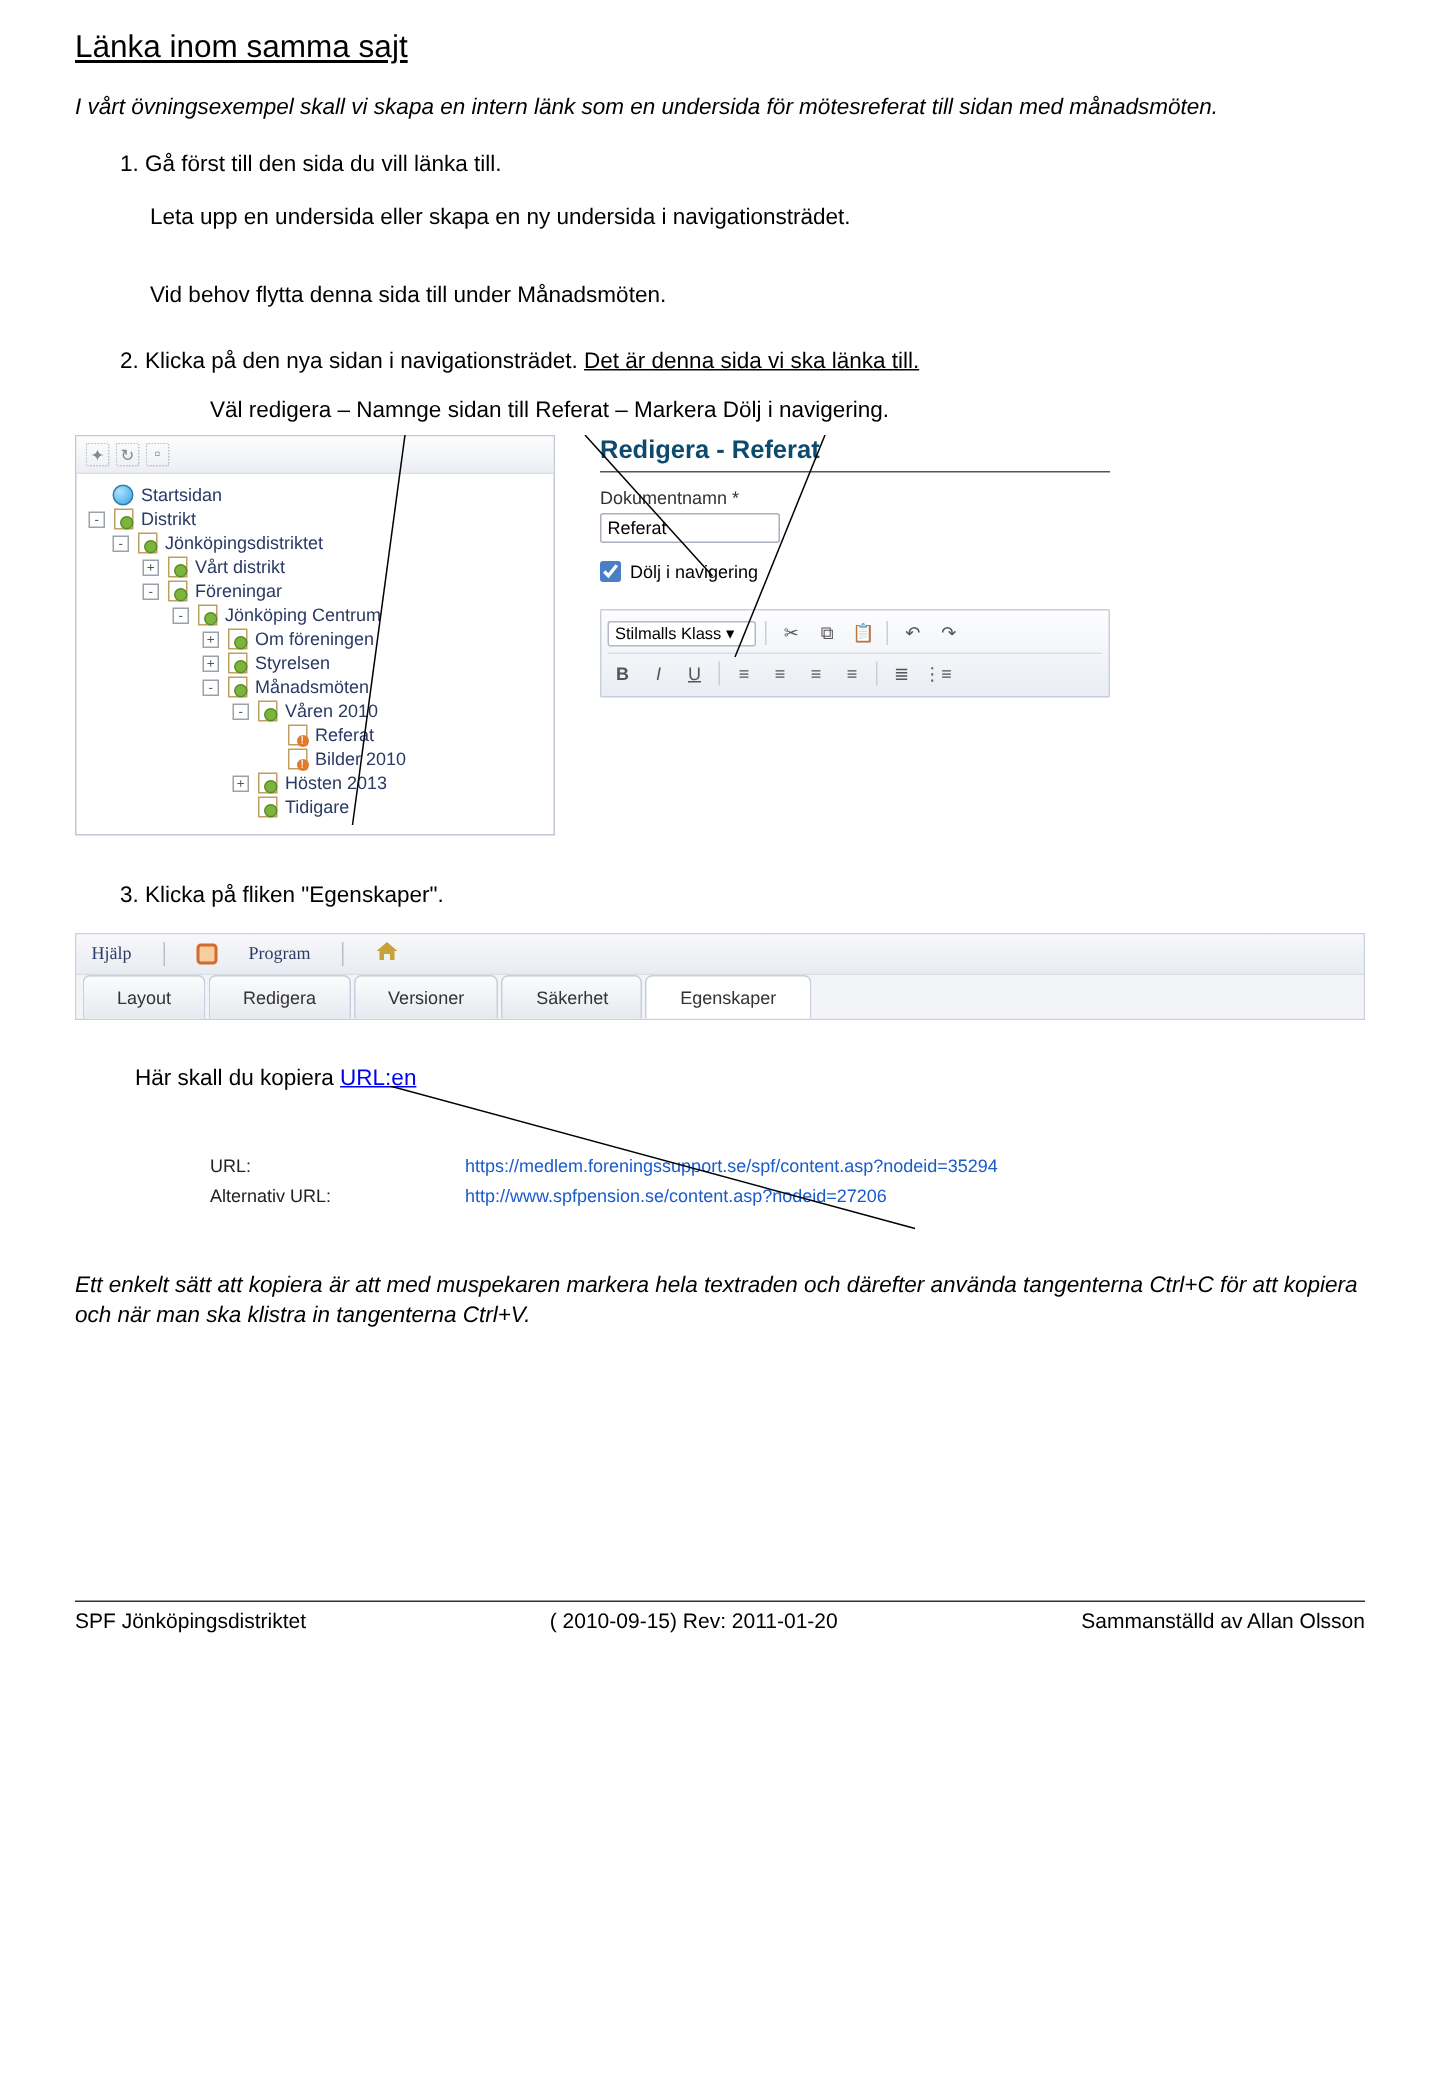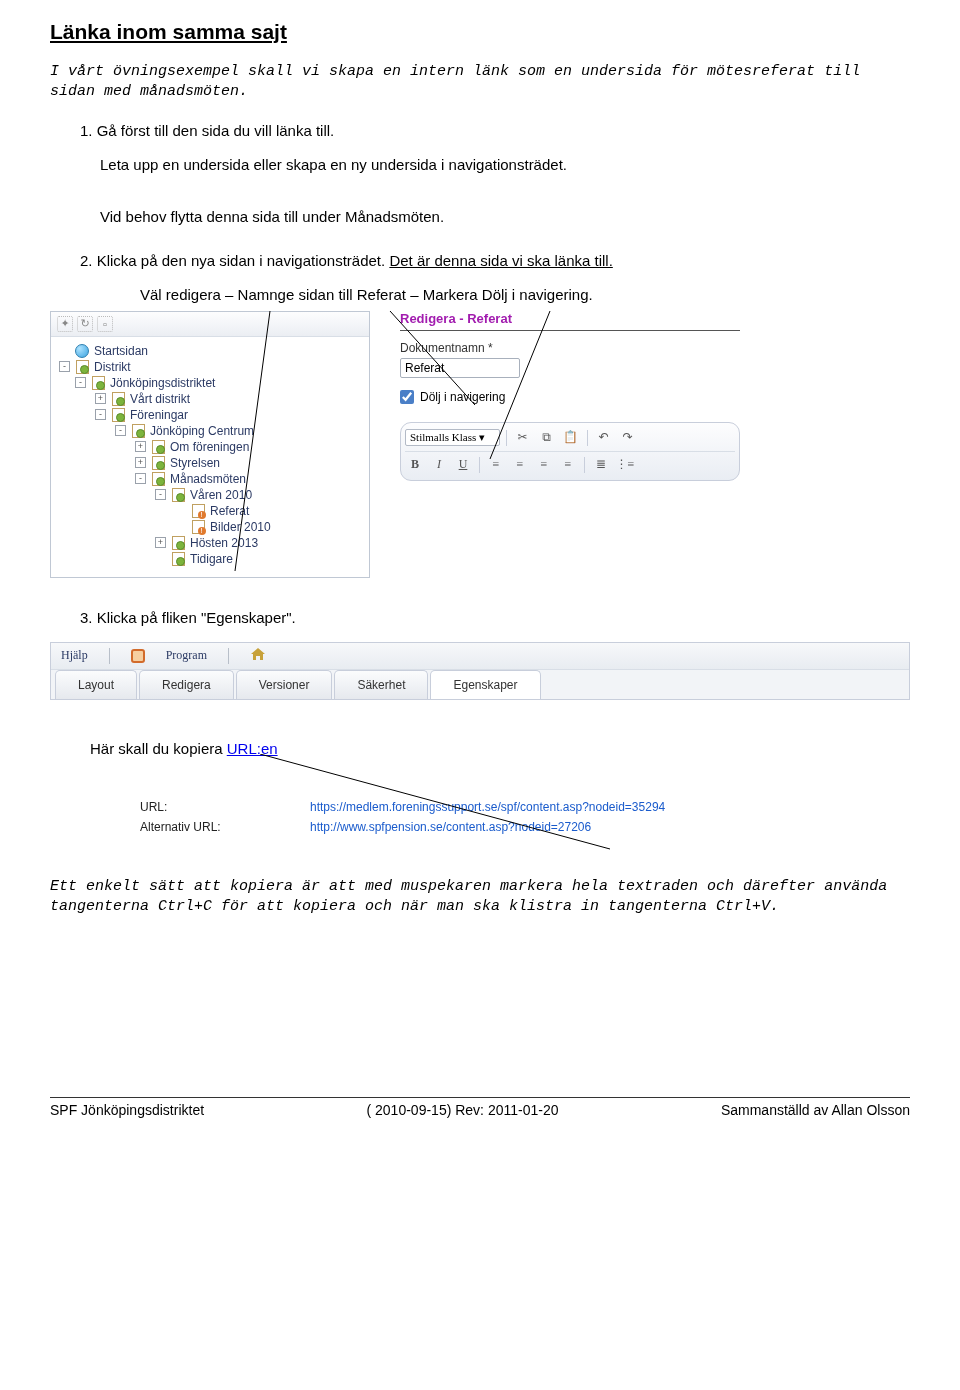--- a/index.html
+++ b/index.html
@@ -5,22 +5,22 @@
   * { box-sizing: border-box; margin: 0; padding: 0; }
   body {
     font-family: Arial, Helvetica, sans-serif;
     font-size: 15px;
     color: #000;
     background: #fff;
     width: 960px;
     padding: 20px 50px 10px 50px;
     position: relative;
   }
-  h1 { font-size: 21px; font-weight: bold; text-decoration: underline; margin-bottom: 18px; }
-  .intro { font-style: italic; margin-bottom: 18px; line-height: 1.35; font-family: Liberation Mono, monospace; }
+  h1 { font-size: 21px; font-weight: normal; text-decoration: underline; margin-bottom: 18px; }
+  .intro { font-style: italic; margin-bottom: 18px; line-height: 1.35; }
   .step { margin-bottom: 14px; line-height: 1.35; padding-left: 30px; }
   .step-sub { padding-left: 30px; margin-bottom: 18px; line-height: 1.35; }
   .step-indent { padding-left: 90px; margin-top: 6px; margin-bottom: 8px; }
   .screenshot-row { display: flex; gap: 30px; align-items: flex-start; margin: 6px 0 30px 0; }
   .tree-panel { width: 320px; border: 1px solid #c0c8d4; background: #fff; font-size: 12px; }
   .tree-toolbar { display: flex; align-items: center; gap: 4px; padding: 4px 6px; border-bottom: 1px solid #d8dee6; background: linear-gradient(#fdfdfe,#ebeef3); }
   .tb-icon { width: 16px; height: 16px; display: inline-flex; align-items: center; justify-content: center; font-size: 11px; color: #888; border: 1px dotted #bbb; border-radius: 2px; }
   .tree { padding: 6px 4px 10px 4px; color: #3b3f46; }
   .tree-node { display: flex; align-items: center; gap: 4px; padding: 1px 0; white-space: nowrap; }
   .twisty { width: 11px; height: 11px; border: 1px solid #9aa1ab; font-size: 9px; line-height: 9px; text-align: center; color: #555; background: #fff; flex-shrink: 0; }
@@ -28,27 +28,27 @@
   .node-icon { width: 16px; height: 14px; display: inline-flex; align-items: center; justify-content: center; flex-shrink: 0; }
   .globe { width:14px;height:14px;border-radius:50%;background: radial-gradient(circle at 30% 30%, #aee3ff, #3aa3e0);border:1px solid #2e7fb0;}
   .page-icon { width:13px;height:14px;background:#fff;border:1px solid #c0a060;position:relative;}
   .page-icon.pub::after{content:"";position:absolute;right:-1px;bottom:-1px;width:7px;height:7px;background:#7db43c;border-radius:50%;border:1px solid #5a8b2a;}
   .page-icon.unpub::after{content:"!";position:absolute;right:-2px;bottom:-2px;width:8px;height:8px;background:#e07a2e;color:#fff;font-size:8px;line-height:8px;text-align:center;border-radius:50%;}
   .tree-label { color:#2b3a64; }
   .ind0{padding-left:4px;} .ind1{padding-left:20px;} .ind2{padding-left:40px;} .ind3{padding-left:60px;}
   .ind4{padding-left:80px;} .ind5{padding-left:100px;} .ind6{padding-left:120px;}
 
   .editor-panel { width: 340px; font-size: 12px; }
-  .ed-title { font-size: 13px; font-weight: bold; color:#a21caf; margin-bottom: 10px; padding-bottom: 4px; border-bottom:1px solid #555; }
+  .ed-title { font-size: 17px; font-weight: bold; color:#0c4a6e; margin-bottom: 10px; padding-bottom: 4px; border-bottom:1px solid #555; }
   .ed-row { margin-bottom: 10px; }
   .ed-label { font-size: 12px; color:#333; margin-bottom: 3px; }
   .ed-input { width: 120px; border:1px solid #a8b0bc; background:#fff; padding:2px 4px; font-size:12px; border-radius:2px;}
   .ed-check { display:flex; align-items:center; gap:6px; margin: 12px 0 18px 0;}
   .ed-check input { width:14px;height:14px; accent-color:#4a7fc7;}
-  .ed-toolbar { border:1px solid #c8cedb; border-radius:11px; background:linear-gradient(#fdfdfe,#e9edf3); padding:4px;font-family:Liberation Serif, serif; }
+  .ed-toolbar { border:1px solid #c8cedb; border-radius:1px; background:linear-gradient(#fdfdfe,#e9edf3); padding:4px; }
   .ed-tool-row { display:flex; align-items:center; gap:4px; padding:2px 0;}
   .ed-tool-row + .ed-tool-row { border-top:1px solid #d8dee6; margin-top:2px; padding-top:4px;}
   .ed-select { border:1px solid #b3bac6; background:#fff; font-size:11px; padding:1px 14px 1px 4px; border-radius:2px; }
   .ed-btn { width:20px;height:18px; display:inline-flex;align-items:center;justify-content:center; color:#555; border-radius:2px;}
   .sep { width:1px;height:16px;background:#c8cedb;margin:0 2px;}
 
   .topbar-img { width:100%; border:1px solid #c8cedb; font-size:12px; margin-bottom: 8px;}
   .topbar-row1 { display:flex; align-items:center; gap:21px; padding:4px 10px; background:linear-gradient(#f7f8fa,#e8ecf1); border-bottom:1px solid #d8dee6;font-family:Liberation Serif, serif;}
   .topbar-row1 .lnk { color:#2b3a64; }
   .vsep { width:1px;height:16px;background:#b8bfc9; }
@@ -258,21 +258,21 @@
   </div>
   <div class="tabs-row" id="tabs">
       <div class="tab">Layout</div>
       <div class="tab">Redigera</div>
       <div class="tab">Versioner</div>
       <div class="tab">Säkerhet</div>
       <div class="tab active">Egenskaper</div>
     </div>
 </div>
 
-<div style="position:relative; margin-top:40px;">
+<div style="position:relative; margin-top:30px;">
   <p style="padding-left:40px;">
     <span>Här skall du kopiera </span><span class="url-link">URL:en</span>
   </p>
   <svg class="arrow-svg" width="860" height="130" style="top:14px;">
     <line x1="210" y1="0" x2="560" y2="95" stroke="#000" stroke-width="1"></line>
   </svg>
   <div class="props-panel" id="props" style="margin-top:40px;">
       <div class="props-row">
         <div class="props-label">URL:</div>
         <div class="props-val link">https://medlem.foreningssupport.se/spf/content.asp?nodeid=35294</div>

